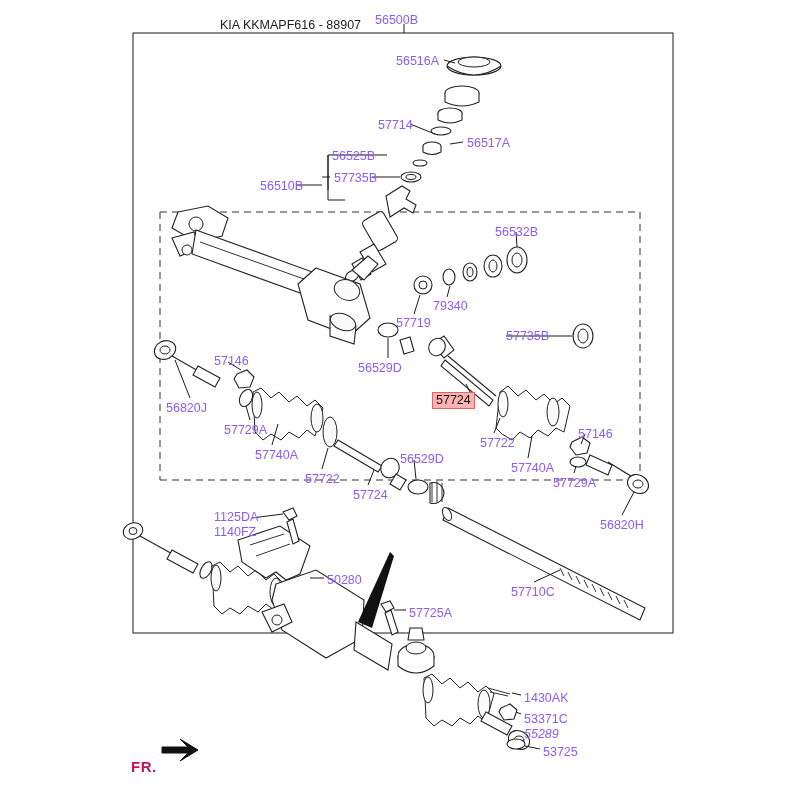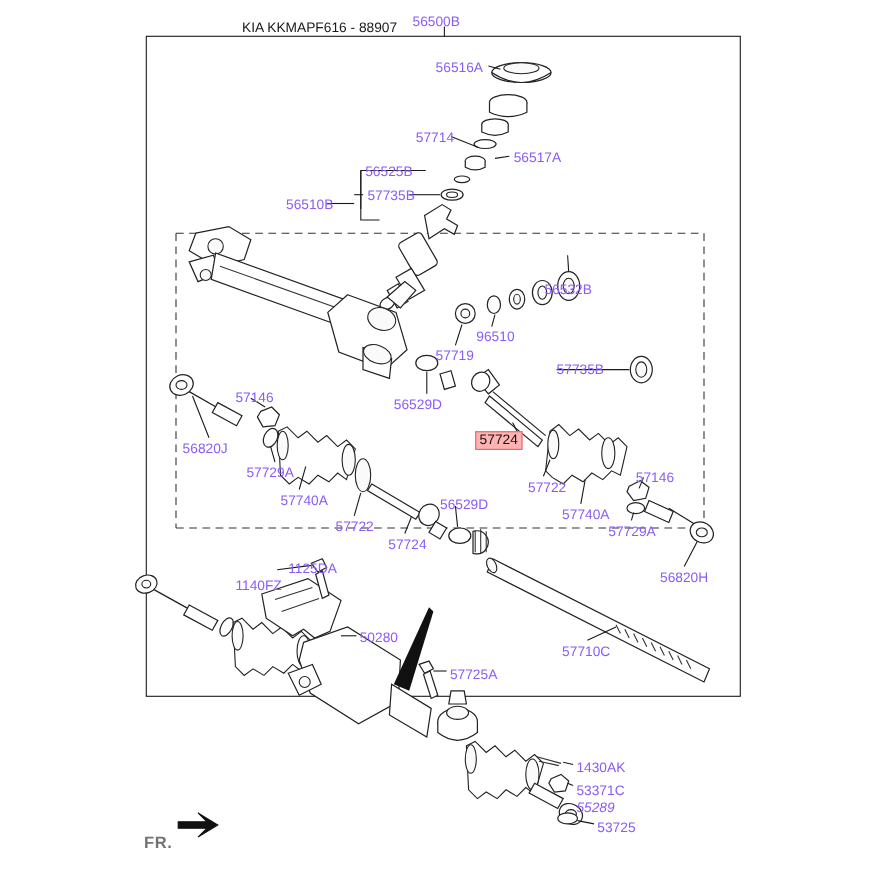--- a/index.html
+++ b/index.html
@@ -35,21 +35,21 @@
     background: #ffb3b3;
     border: 1px solid #e06666;
     padding: 1px 3px;
     white-space: nowrap;
     line-height: 13px;
   }
   .fr {
     position: absolute;
     font-size: 15px;
     font-weight: bold;
-    color: #737373;
+    color: #be185d;
     letter-spacing: 0.5px;
   }
   svg.layer {
     position: absolute;
     left: 0;
     top: 0;
     width: 800px;
     height: 800px;
   }
   .ln { stroke: #1a1a1a; stroke-width: 1; fill: none; }
@@ -250,38 +250,38 @@
 
   <div class="title" style="left:220px; top:18px;">KIA KKMAPF616 - 88907</div>
 
   <div class="lbl" style="left:375px; top:14px;">56500B</div>
   <div class="lbl" style="left:396px; top:55px;">56516A</div>
   <div class="lbl" style="left:378px; top:119px;">57714</div>
   <div class="lbl" style="left:467px; top:137px;">56517A</div>
   <div class="lbl" style="left:332px; top:150px;">56525B</div>
   <div class="lbl" style="left:334px; top:172px;">57735B</div>
   <div class="lbl" style="left:260px; top:180px;">56510B</div>
-  <div class="lbl" style="left:495px; top:226px;margin-top:31px;">56532B</div>
-  <div class="lbl" style="left:433px; top:300px;">96510</div>
+  <div class="lbl" style="left:495px; top:226px;">56532B</div>
+  <div class="lbl" style="left:433px; top:300px;">79340</div>
   <div class="lbl" style="left:396px; top:317px;">57719</div>
   <div class="lbl" style="left:506px; top:330px;">57735B</div>
   <div class="lbl" style="left:358px; top:362px;">56529D</div>
   <div class="lbl" style="left:214px; top:355px;">57146</div>
   <div class="lbl" style="left:166px; top:402px;">56820J</div>
   <div class="lbl" style="left:224px; top:424px;">57729A</div>
   <div class="lbl" style="left:255px; top:449px;">57740A</div>
   <div class="lbl" style="left:305px; top:473px;">57722</div>
   <div class="lbl" style="left:353px; top:489px;">57724</div>
   <div class="lbl" style="left:400px; top:453px;">56529D</div>
   <div class="lbl" style="left:480px; top:437px;">57722</div>
   <div class="lbl" style="left:511px; top:462px;">57740A</div>
   <div class="lbl" style="left:578px; top:428px;">57146</div>
   <div class="lbl" style="left:553px; top:477px;">57729A</div>
   <div class="lbl" style="left:600px; top:519px;text-align:right;">56820H</div>
-  <div class="lbl" style="left:214px; top:511px;margin-left:48px;">1125DA</div>
+  <div class="lbl" style="left:214px; top:511px;">1125DA</div>
   <div class="lbl" style="left:214px; top:526px;">1140FZ</div>
   <div class="lbl" style="left:327px; top:574px;">50280</div>
   <div class="lbl" style="left:409px; top:607px;">57725A</div>
   <div class="lbl" style="left:511px; top:586px;">57710C</div>
   <div class="lbl" style="left:524px; top:692px;">1430AK</div>
   <div class="lbl" style="left:524px; top:713px;">53371C</div>
   <div class="lbl" style="left:524px; top:728px;font-style:italic;">55289</div>
   <div class="lbl" style="left:543px; top:746px;">53725</div>
 
   <div class="hl" style="left:432px; top:392px;">57724</div>

